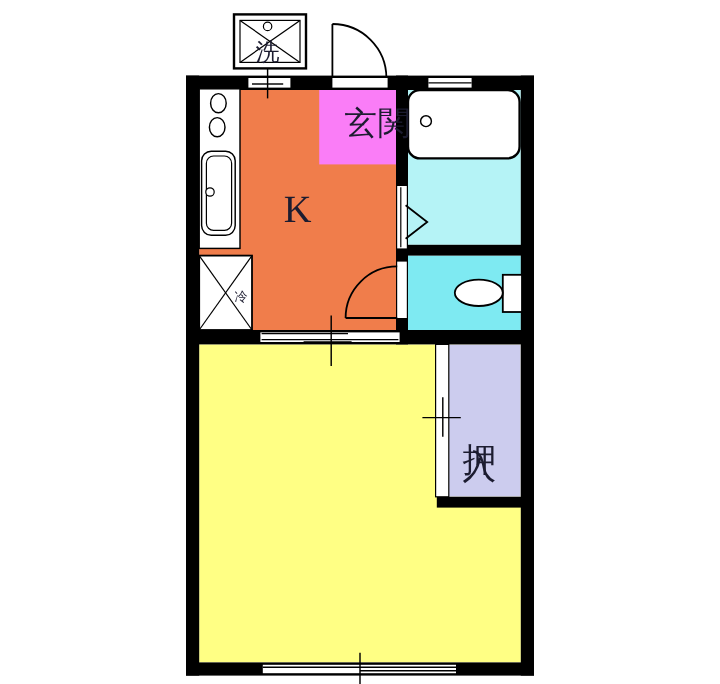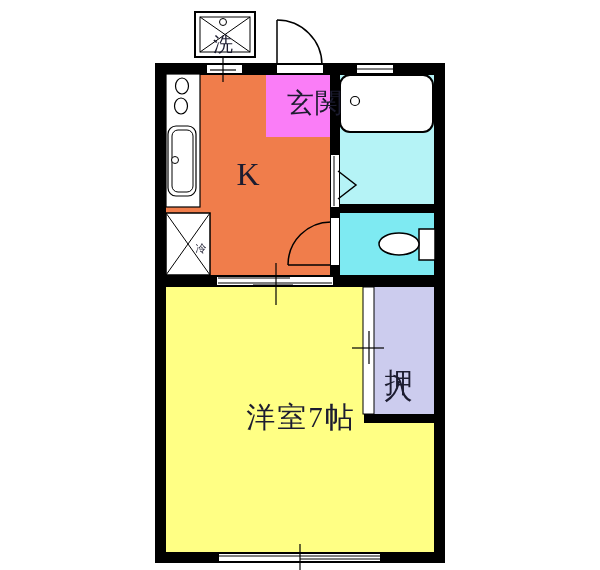--- a/index.html
+++ b/index.html
@@ -114,15 +114,14 @@
         <rect x="419" y="229" width="16" height="31" fill="#FFFFFF" stroke="#000" stroke-width="1.5"></rect>
         <ellipse cx="399" cy="244" rx="20" ry="11" fill="#FFFFFF" stroke="#000" stroke-width="1.5"></ellipse>
       </g>
     </g>
   </svg>
 
   <div class="lbl lbl-washer" style="left:223px;top:44px;">洗</div>
   <div class="lbl lbl-genkan" style="left:299px;top:103px;margin-left:16px;">玄関</div>
   <div class="lbl lbl-k" style="left:248px;top:174px;">K</div>
   <div class="lbl lbl-fridge" style="left:201px;top:248px;">冷</div>
-  <div class="lbl lbl-living" style="left:301px;top:417px;">洋室7帖</div>
   <div class="lbl lbl-closet" style="left:398px;top:351px;">押入</div>
 </div>
 
 </body></html>

